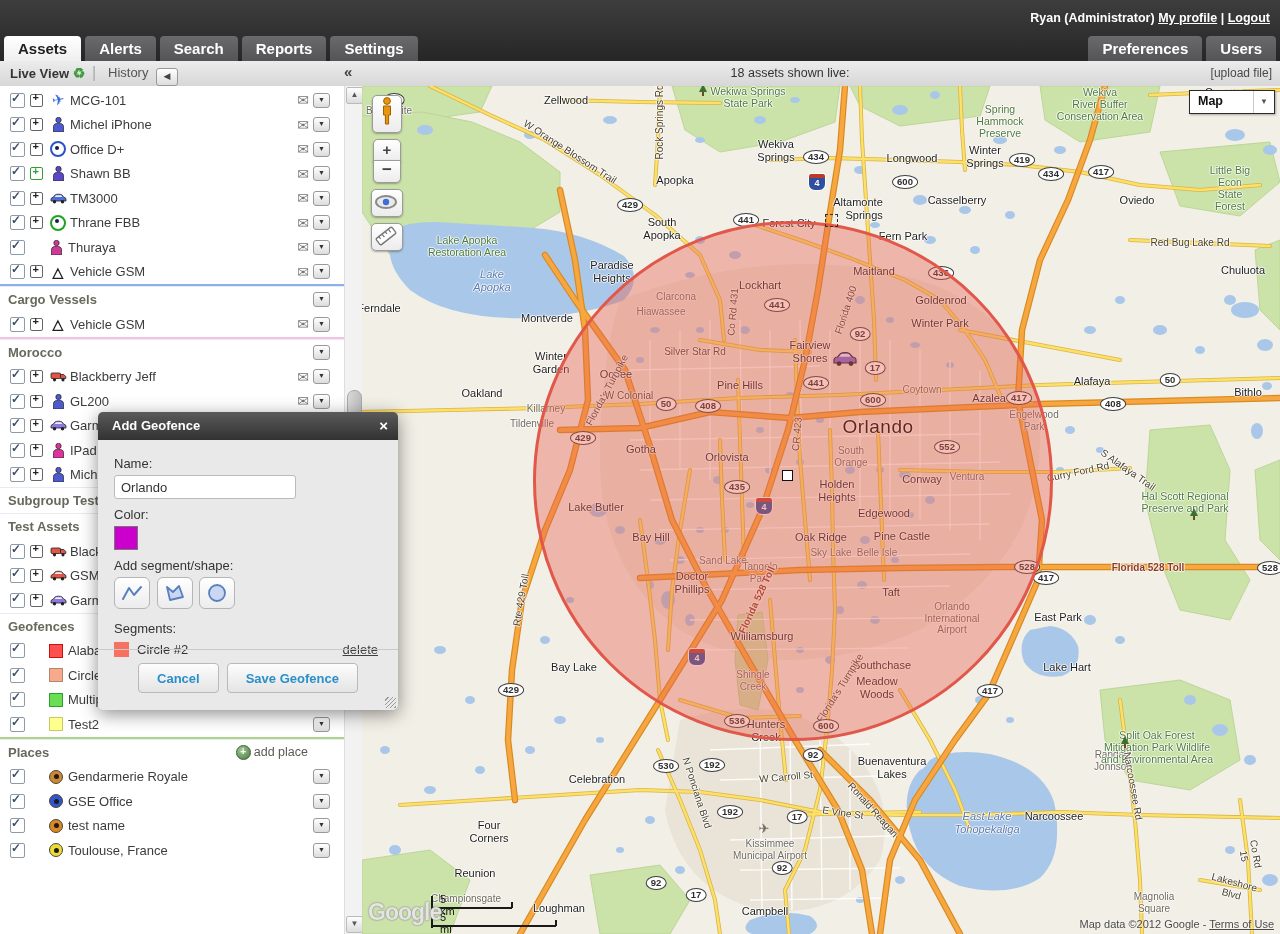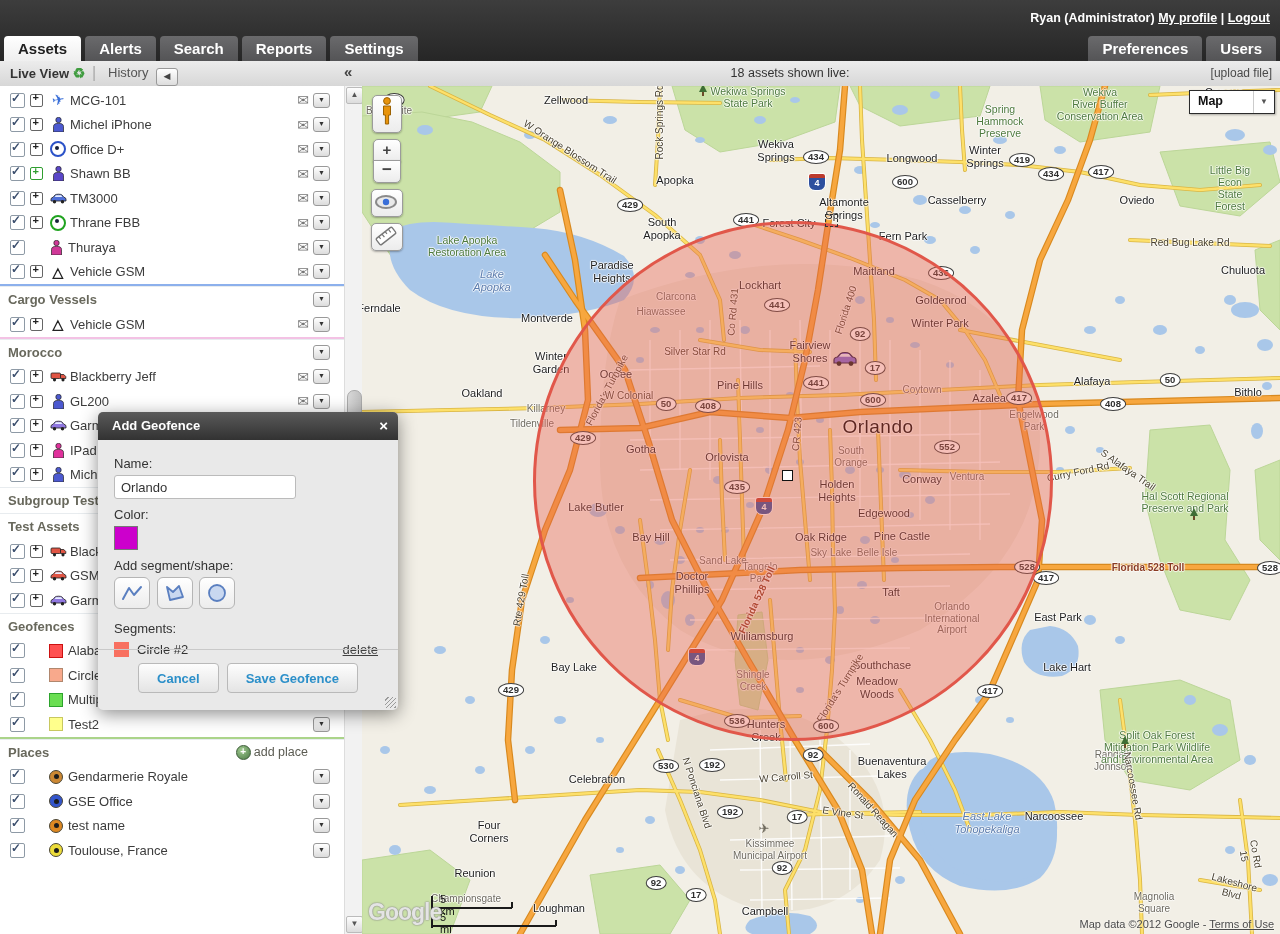--- a/index.html
+++ b/index.html
@@ -732,21 +732,21 @@
           <path d="M458 664 L508 714 L558 774 L598 848" fill="none" stroke="#f7a73f" stroke-width="4.2" stroke-linecap="round" stroke-linejoin="round"></path>
         </svg></div>
     <div id="map-labels">
         <div class="mlb big" style="left: 516px; top: 341px;">Orlando</div>
         <div class="mlb city" style="left: 204px; top: 14px;">Zellwood</div>
         <div class="mlb city" style="left: 313px; top: 94px;">Apopka</div>
         <div class="mlb city" style="left: 300px; top: 143px;">South
 Apopka</div>
         <div class="mlb city" style="left: 414px; top: 65px;">Wekiva
 Springs</div>
-        <div class="mlb city" style="left: 482px; top: 123px;">Altamonte
+        <div class="mlb city" style="left: 496px; top: 123px; text-align: right;">Altamonte
 Springs</div>
         <div class="mlb city" style="left: 427px; top: 137px;">Forest City</div>
         <div class="mlb city" style="left: 541px; top: 150px;">Fern Park</div>
         <div class="mlb city" style="left: 550px; top: 72px;">Longwood</div>
         <div class="mlb city" style="left: 623px; top: 71px;">Winter
 Springs</div>
         <div class="mlb city" style="left: 595px; top: 114px;">Casselberry</div>
         <div class="mlb city" style="left: 775px; top: 114px;">Oviedo</div>
         <div class="mlb city" style="left: 862px; top: 6px;">Geneva</div>
         <div class="mlb city" style="left: 881px; top: 184px;">Chuluota</div>

